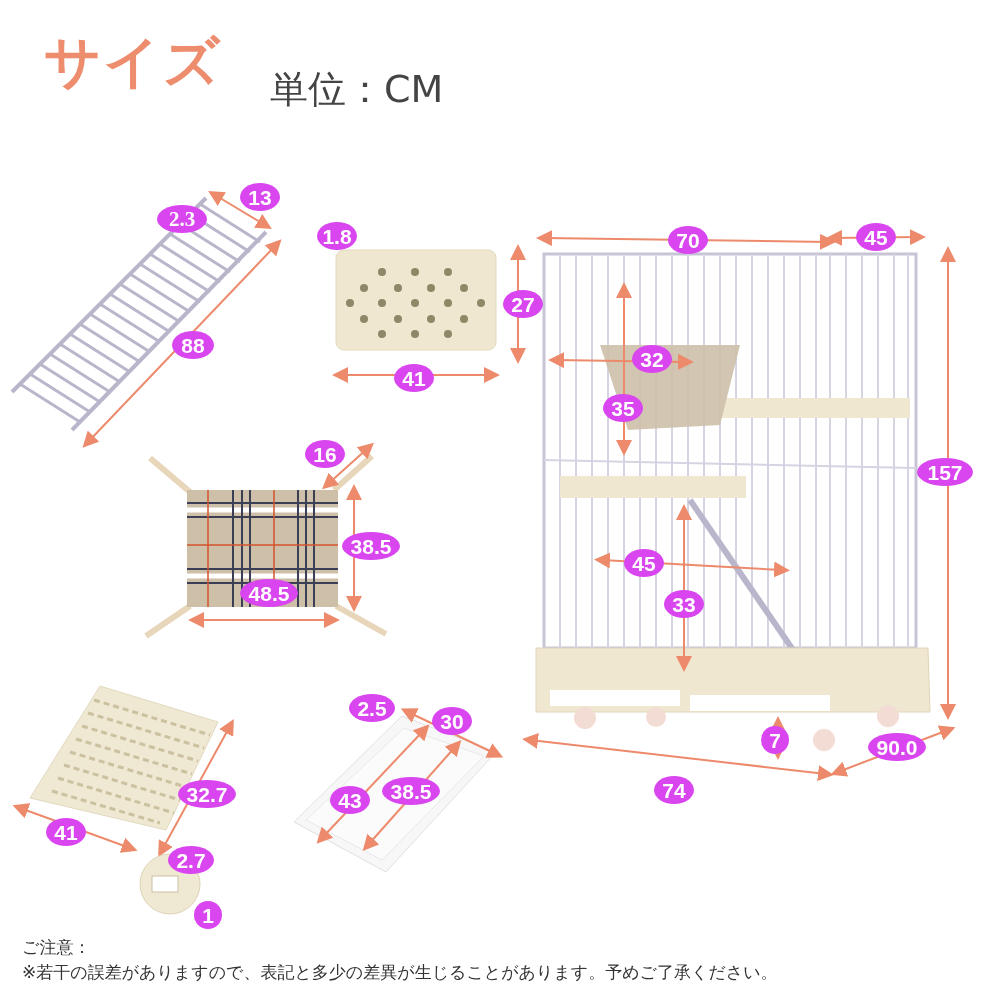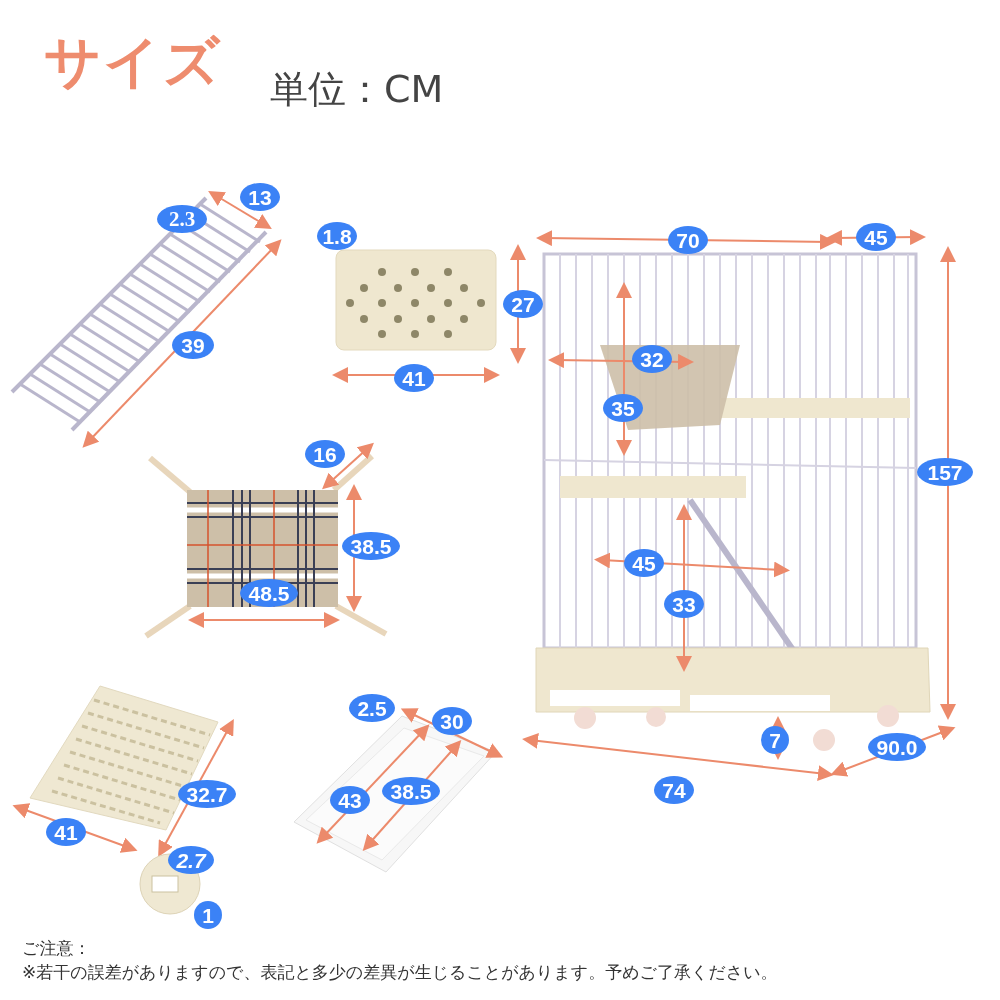--- a/index.html
+++ b/index.html
@@ -1,20 +1,20 @@
 <!DOCTYPE html>
 <html><head>
 <meta charset="utf-8">
 <style>
   html,body{margin:0;padding:0;background:#fff;}
   body{width:1000px;height:1000px;position:relative;overflow:hidden;font-family:"DejaVu Sans",sans-serif;}
   .title{position:absolute;left:44px;top:34px;font-size:56px;font-weight:bold;color:#ee8c6e;letter-spacing:2px;line-height:1;}
   .unit{position:absolute;left:270px;top:70px;font-size:38px;color:#444;line-height:1;}
   svg.art{position:absolute;left:0;top:0;}
-  .badge{position:absolute;background:#3b82f6;color:#fff;font-weight:bold;font-family:"Liberation Sans",sans-serif;
+  .badge{position:absolute;background:#d946ef;color:#fff;font-weight:bold;font-family:"Liberation Sans",sans-serif;
          border-radius:50%;display:flex;align-items:center;justify-content:center;font-size:21px;line-height:1;}
   .note{position:absolute;left:22px;color:#333;font-size:17px;line-height:1;}
 </style>
 </head>
 <body>
 
 <div class="title">サイズ</div>
 <div class="unit">単位：CM</div>
 
 <svg class="art" width="1000" height="1000">
@@ -188,45 +188,45 @@
       <line x1="602" y1="560" x2="782" y2="570" marker-start="url(#ah)" marker-end="url(#ah)"></line>
       <line x1="778" y1="724" x2="778" y2="752" marker-start="url(#ah)" marker-end="url(#ah)"></line>
       <line x1="530" y1="740" x2="826" y2="774" marker-start="url(#ah)" marker-end="url(#ah)"></line>
       <line x1="838" y1="772" x2="948" y2="730" marker-start="url(#ah)" marker-end="url(#ah)"></line>
     </g>
   </g>
 </svg>
 
 <div class="badge" style="left:240px;top:183px;width:40px;height:28px;">13</div>
 <div class="badge" style="left:157px;top:205px;width:50px;height:28px;font-family:Liberation Serif, serif;">2.3</div>
-<div class="badge" style="left:172px;top:331px;width:42px;height:28px;">39</div>
+<div class="badge" style="left:172px;top:331px;width:42px;height:28px;">88</div>
 
 <div class="badge" style="left:317px;top:222px;width:40px;height:28px;">1.8</div>
 <div class="badge" style="left:503px;top:290px;width:40px;height:28px;">27</div>
 <div class="badge" style="left:394px;top:364px;width:40px;height:28px;">41</div>
 
 <div class="badge" style="left:305px;top:440px;width:40px;height:28px;">16</div>
 <div class="badge" style="left:342px;top:532px;width:58px;height:28px;">38.5</div>
 <div class="badge" style="left:240px;top:579px;width:58px;height:28px;">48.5</div>
 
 <div class="badge" style="left:178px;top:780px;width:58px;height:28px;">32.7</div>
 <div class="badge" style="left:46px;top:818px;width:40px;height:28px;">41</div>
-<div class="badge" style="left:168px;top:846px;width:46px;height:28px;font-style:italic;">2.7</div>
+<div class="badge" style="left:168px;top:846px;width:46px;height:28px;">2.7</div>
 <div class="badge" style="left:194px;top:901px;width:28px;height:28px;">1</div>
 
 <div class="badge" style="left:349px;top:694px;width:46px;height:28px;">2.5</div>
 <div class="badge" style="left:432px;top:707px;width:40px;height:28px;">30</div>
 <div class="badge" style="left:330px;top:786px;width:40px;height:28px;">43</div>
 <div class="badge" style="left:382px;top:777px;width:58px;height:28px;">38.5</div>
 
 <div class="badge" style="left:668px;top:226px;width:40px;height:28px;">70</div>
 <div class="badge" style="left:856px;top:223px;width:40px;height:28px;">45</div>
 <div class="badge" style="left:917px;top:458px;width:56px;height:28px;">157</div>
 <div class="badge" style="left:632px;top:345px;width:40px;height:28px;">32</div>
 <div class="badge" style="left:603px;top:394px;width:40px;height:28px;">35</div>
 <div class="badge" style="left:624px;top:549px;width:40px;height:28px;">45</div>
 <div class="badge" style="left:664px;top:590px;width:40px;height:28px;">33</div>
 <div class="badge" style="left:761px;top:726px;width:28px;height:28px;">7</div>
 <div class="badge" style="left:654px;top:776px;width:40px;height:28px;">74</div>
 <div class="badge" style="left:868px;top:733px;width:58px;height:28px;">90.0</div>
 
-<div class="note" style="top:940px;">ご注意：</div>
+<div class="note" style="top:940px;font-family:Liberation Mono, monospace;">ご注意：</div>
 <div class="note" style="top:964px;">※若干の誤差がありますので、表記と多少の差異が生じることがあります。予めご了承ください。</div>
 
 </body></html>

